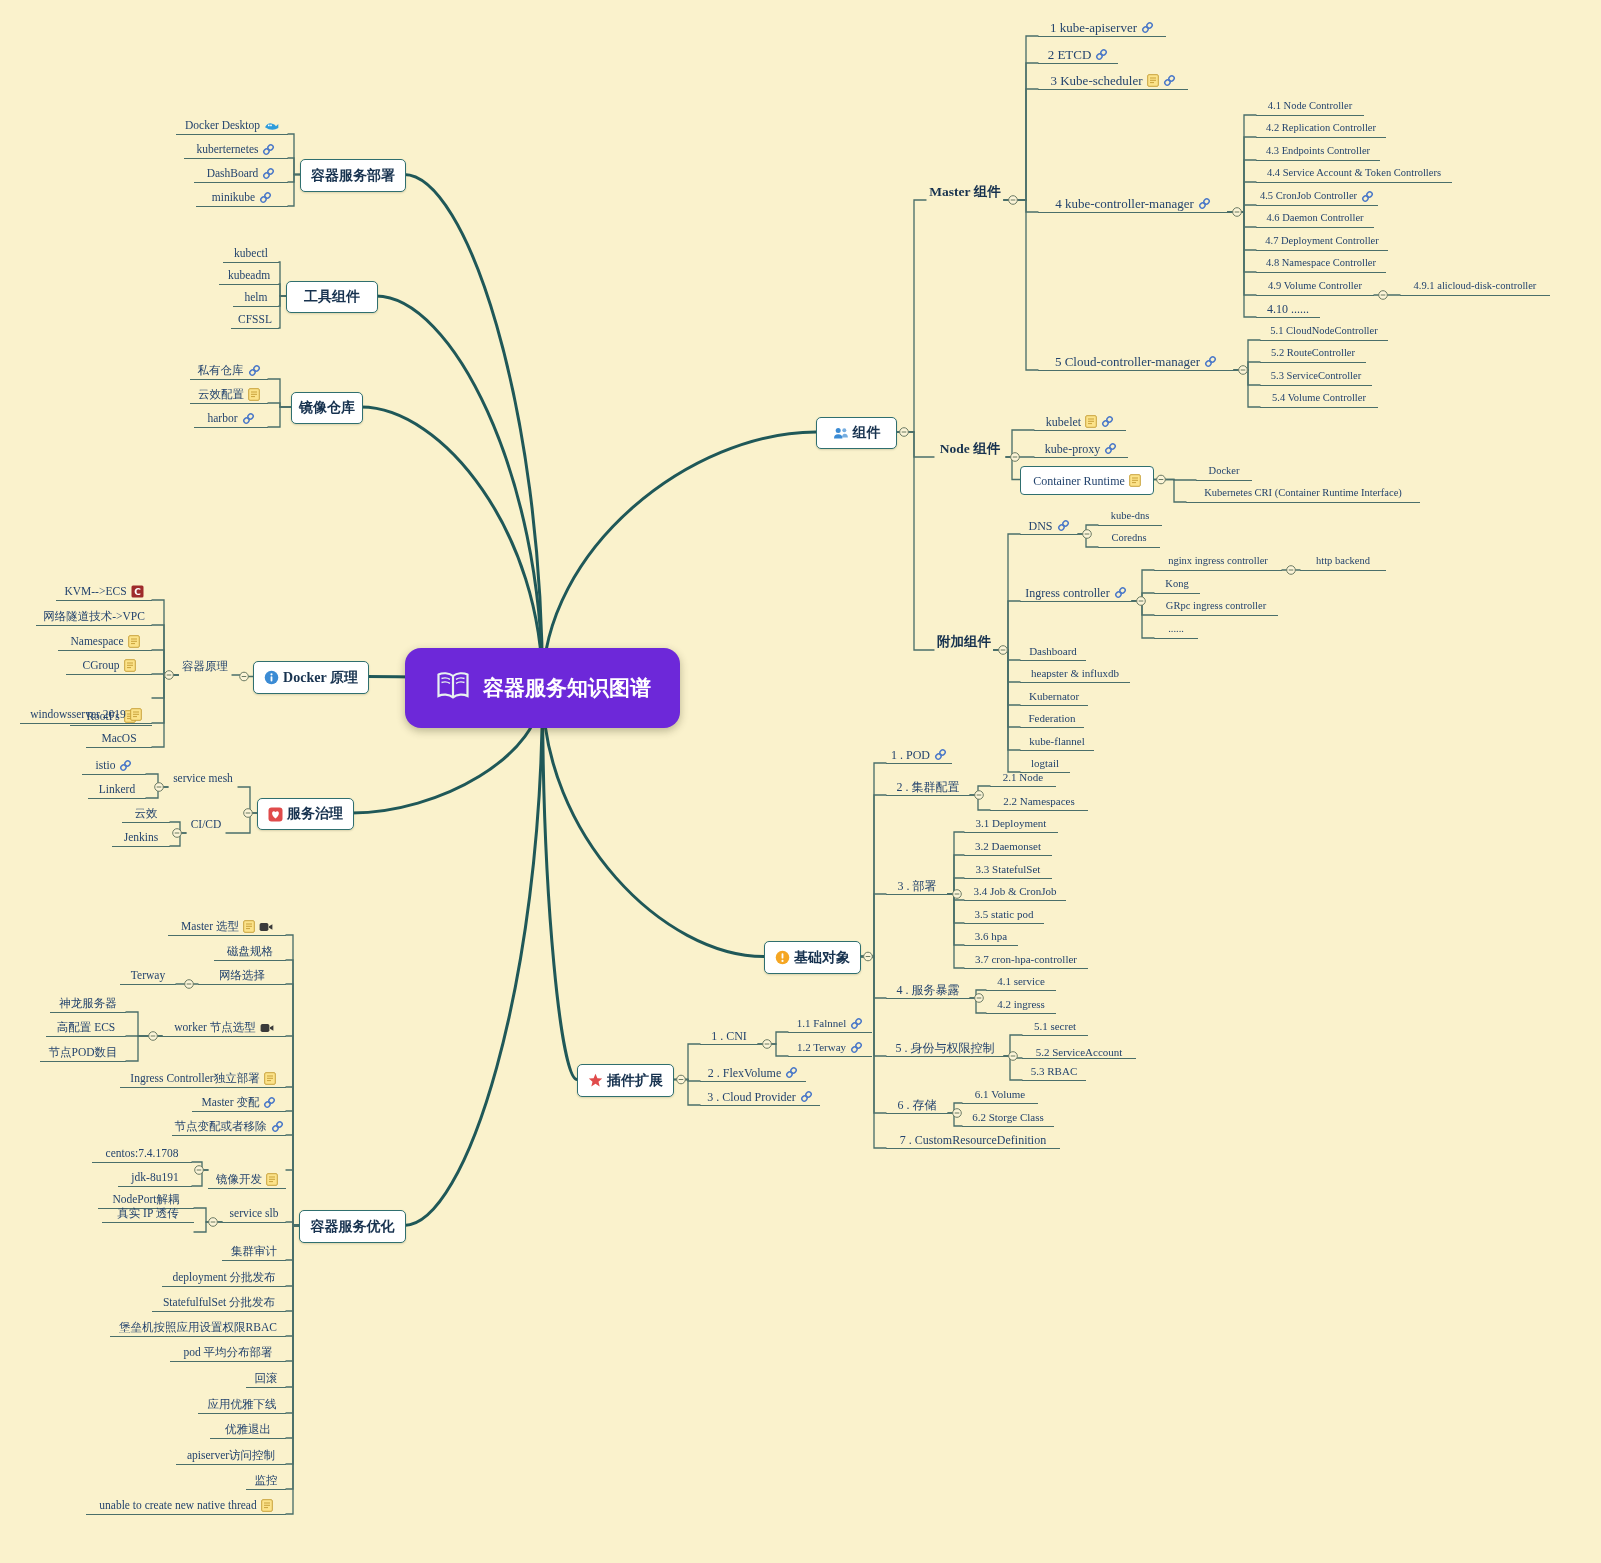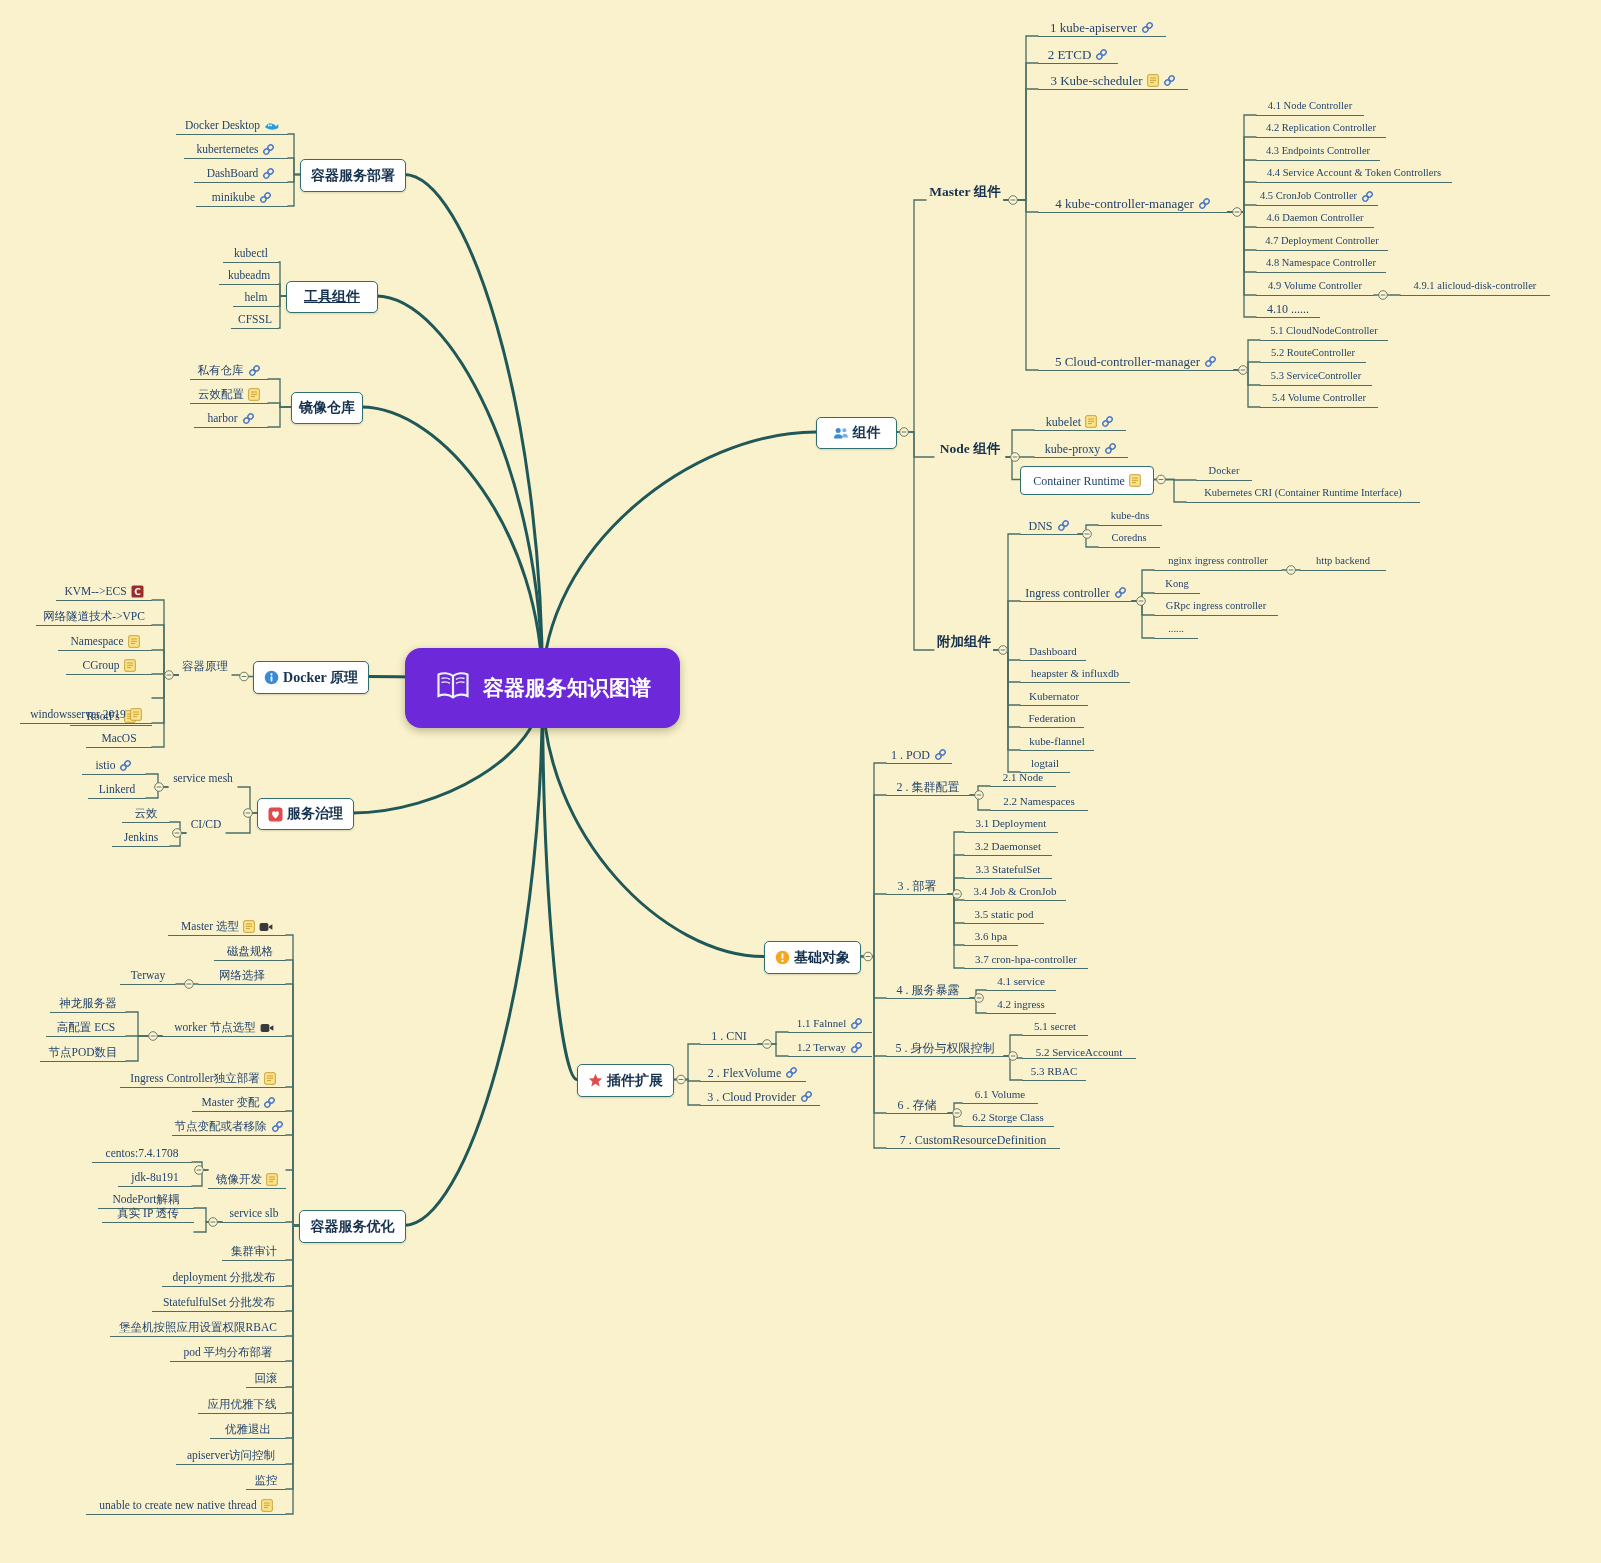--- a/index.html
+++ b/index.html
@@ -269,21 +269,21 @@
       </g>
       <g>
         <circle cx="767" cy="1044" r="4.3" fill="#FBF4D7" stroke="#6B7A63" stroke-width="1"></circle>
         <line x1="764.7" x2="769.3" y1="1044" y2="1044" stroke="#6B7A63" stroke-width="1"></line>
       </g>
     </svg>
   <div id="nodes">
       <div class="node s-box main" style="left: 300px; top: 159px; width: 104px; height: 31px;">
         <span>容器服务部署</span>
       </div>
-      <div class="node s-box main" style="left: 286px; top: 281px; width: 90px; height: 30px; text-decoration: underline;">
+      <div class="node s-box main" style="left: 286px; top: 281px; width: 90px; height: 30px;">
         <span>工具组件</span>
       </div>
       <div class="node s-box main" style="left: 291px; top: 392px; width: 70px; height: 30px;">
         <span>镜像仓库</span>
       </div>
       <div class="node s-box main" style="left: 253px; top: 661px; width: 114px; height: 31px;">
         <span>
           <svg width="15" height="15" viewBox="0 0 15 15">
             <circle cx="7.5" cy="7.5" r="6.8" fill="#3B8BD4"></circle>
             <circle cx="7.5" cy="4.3" r="1.1" fill="#fff"></circle>

